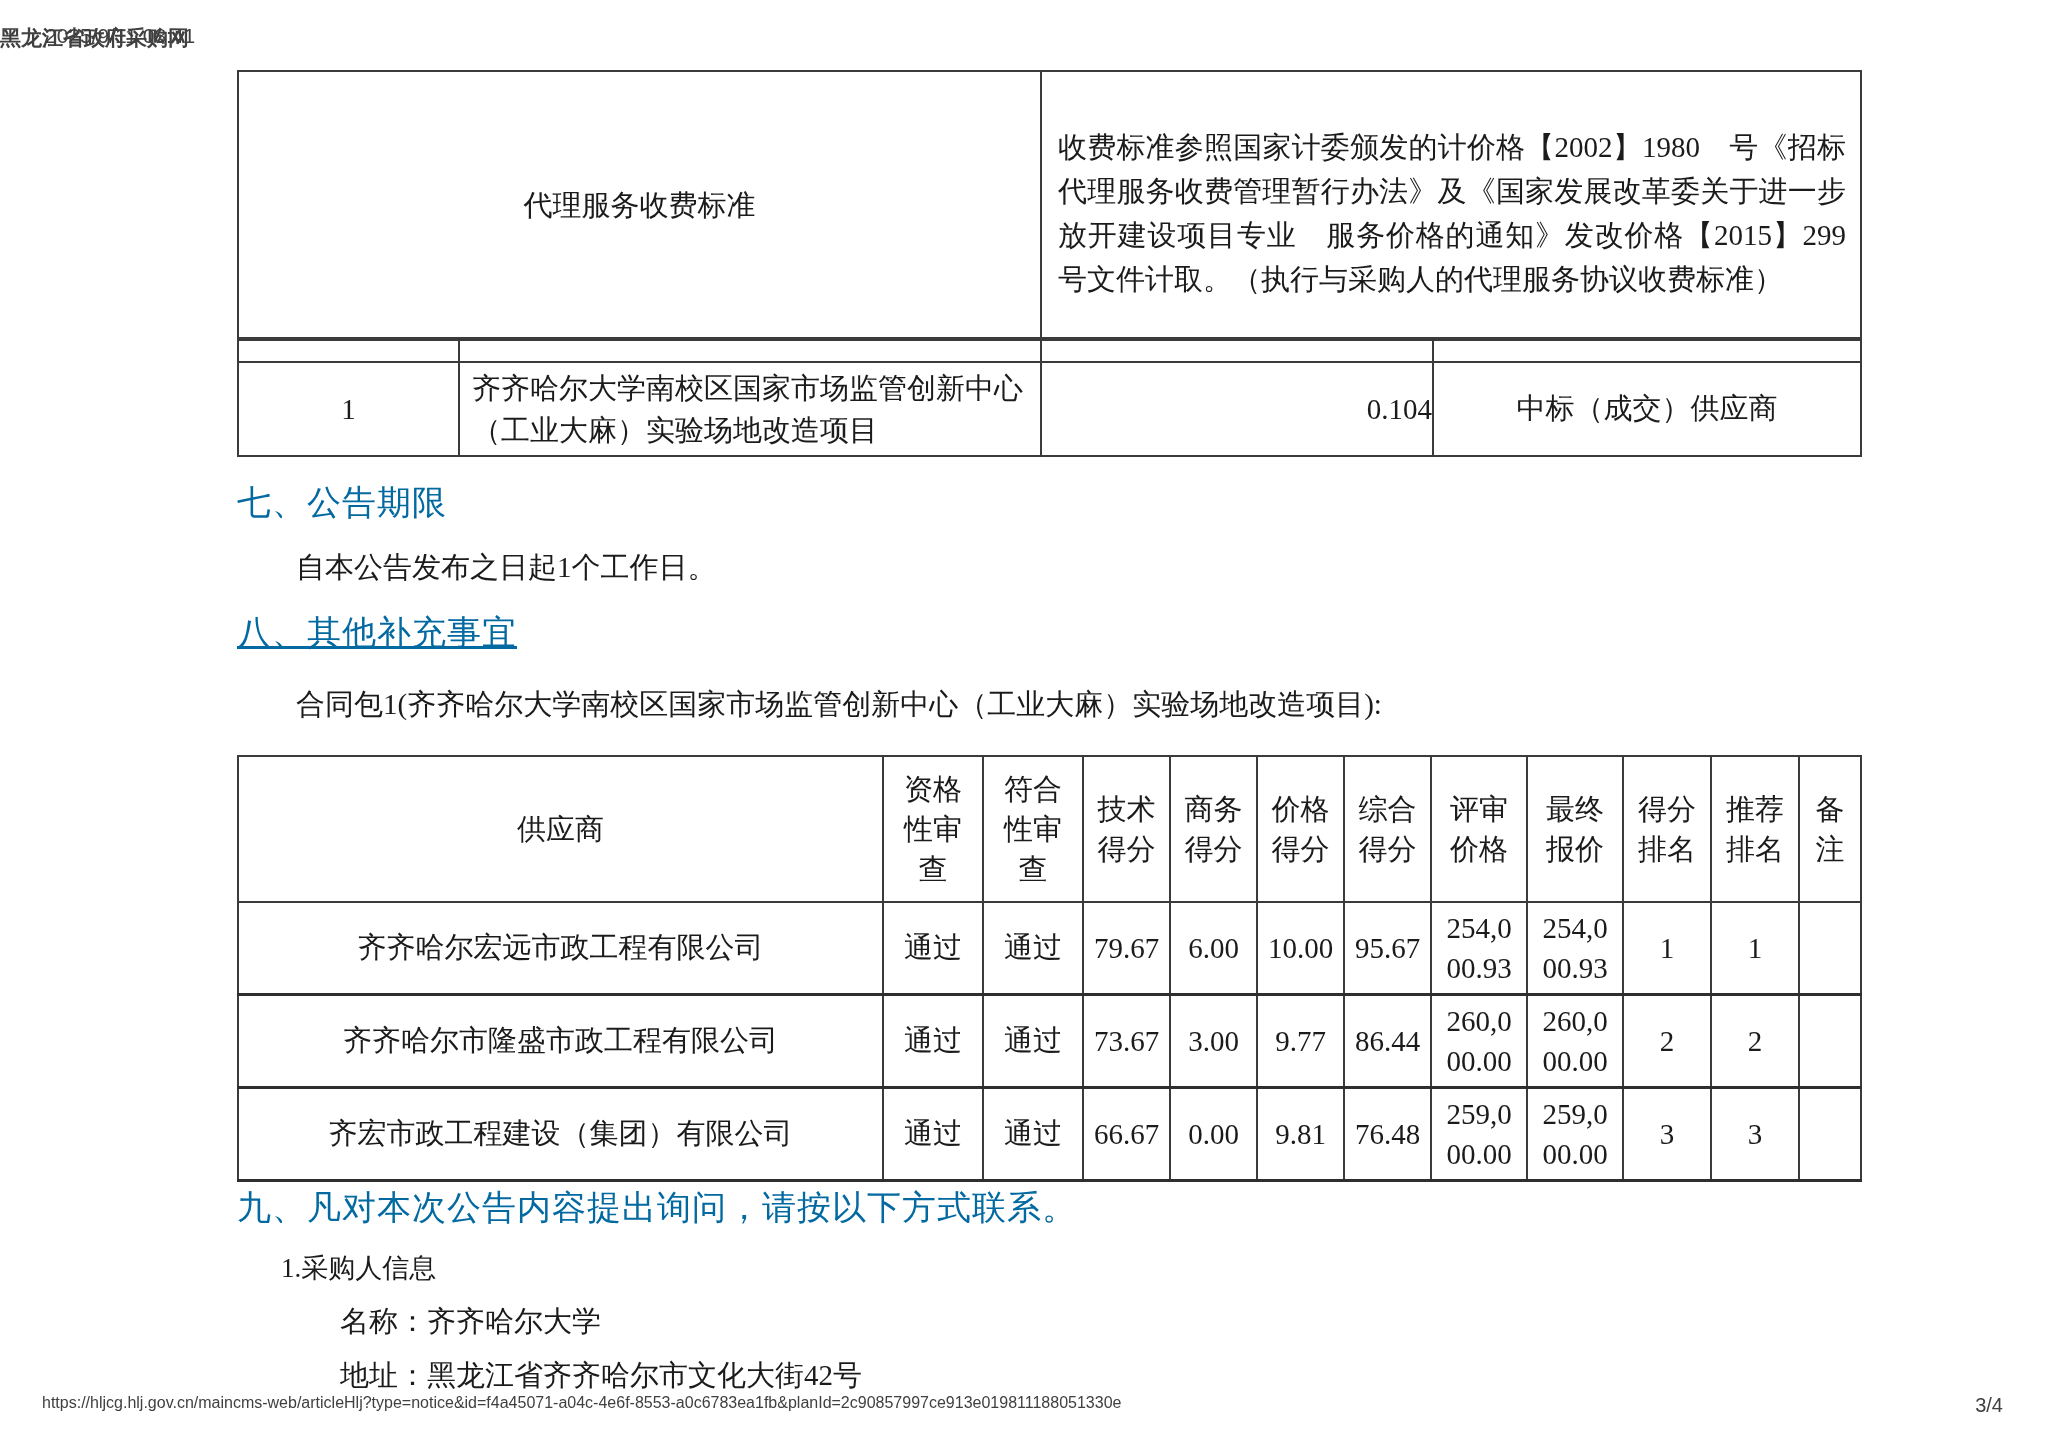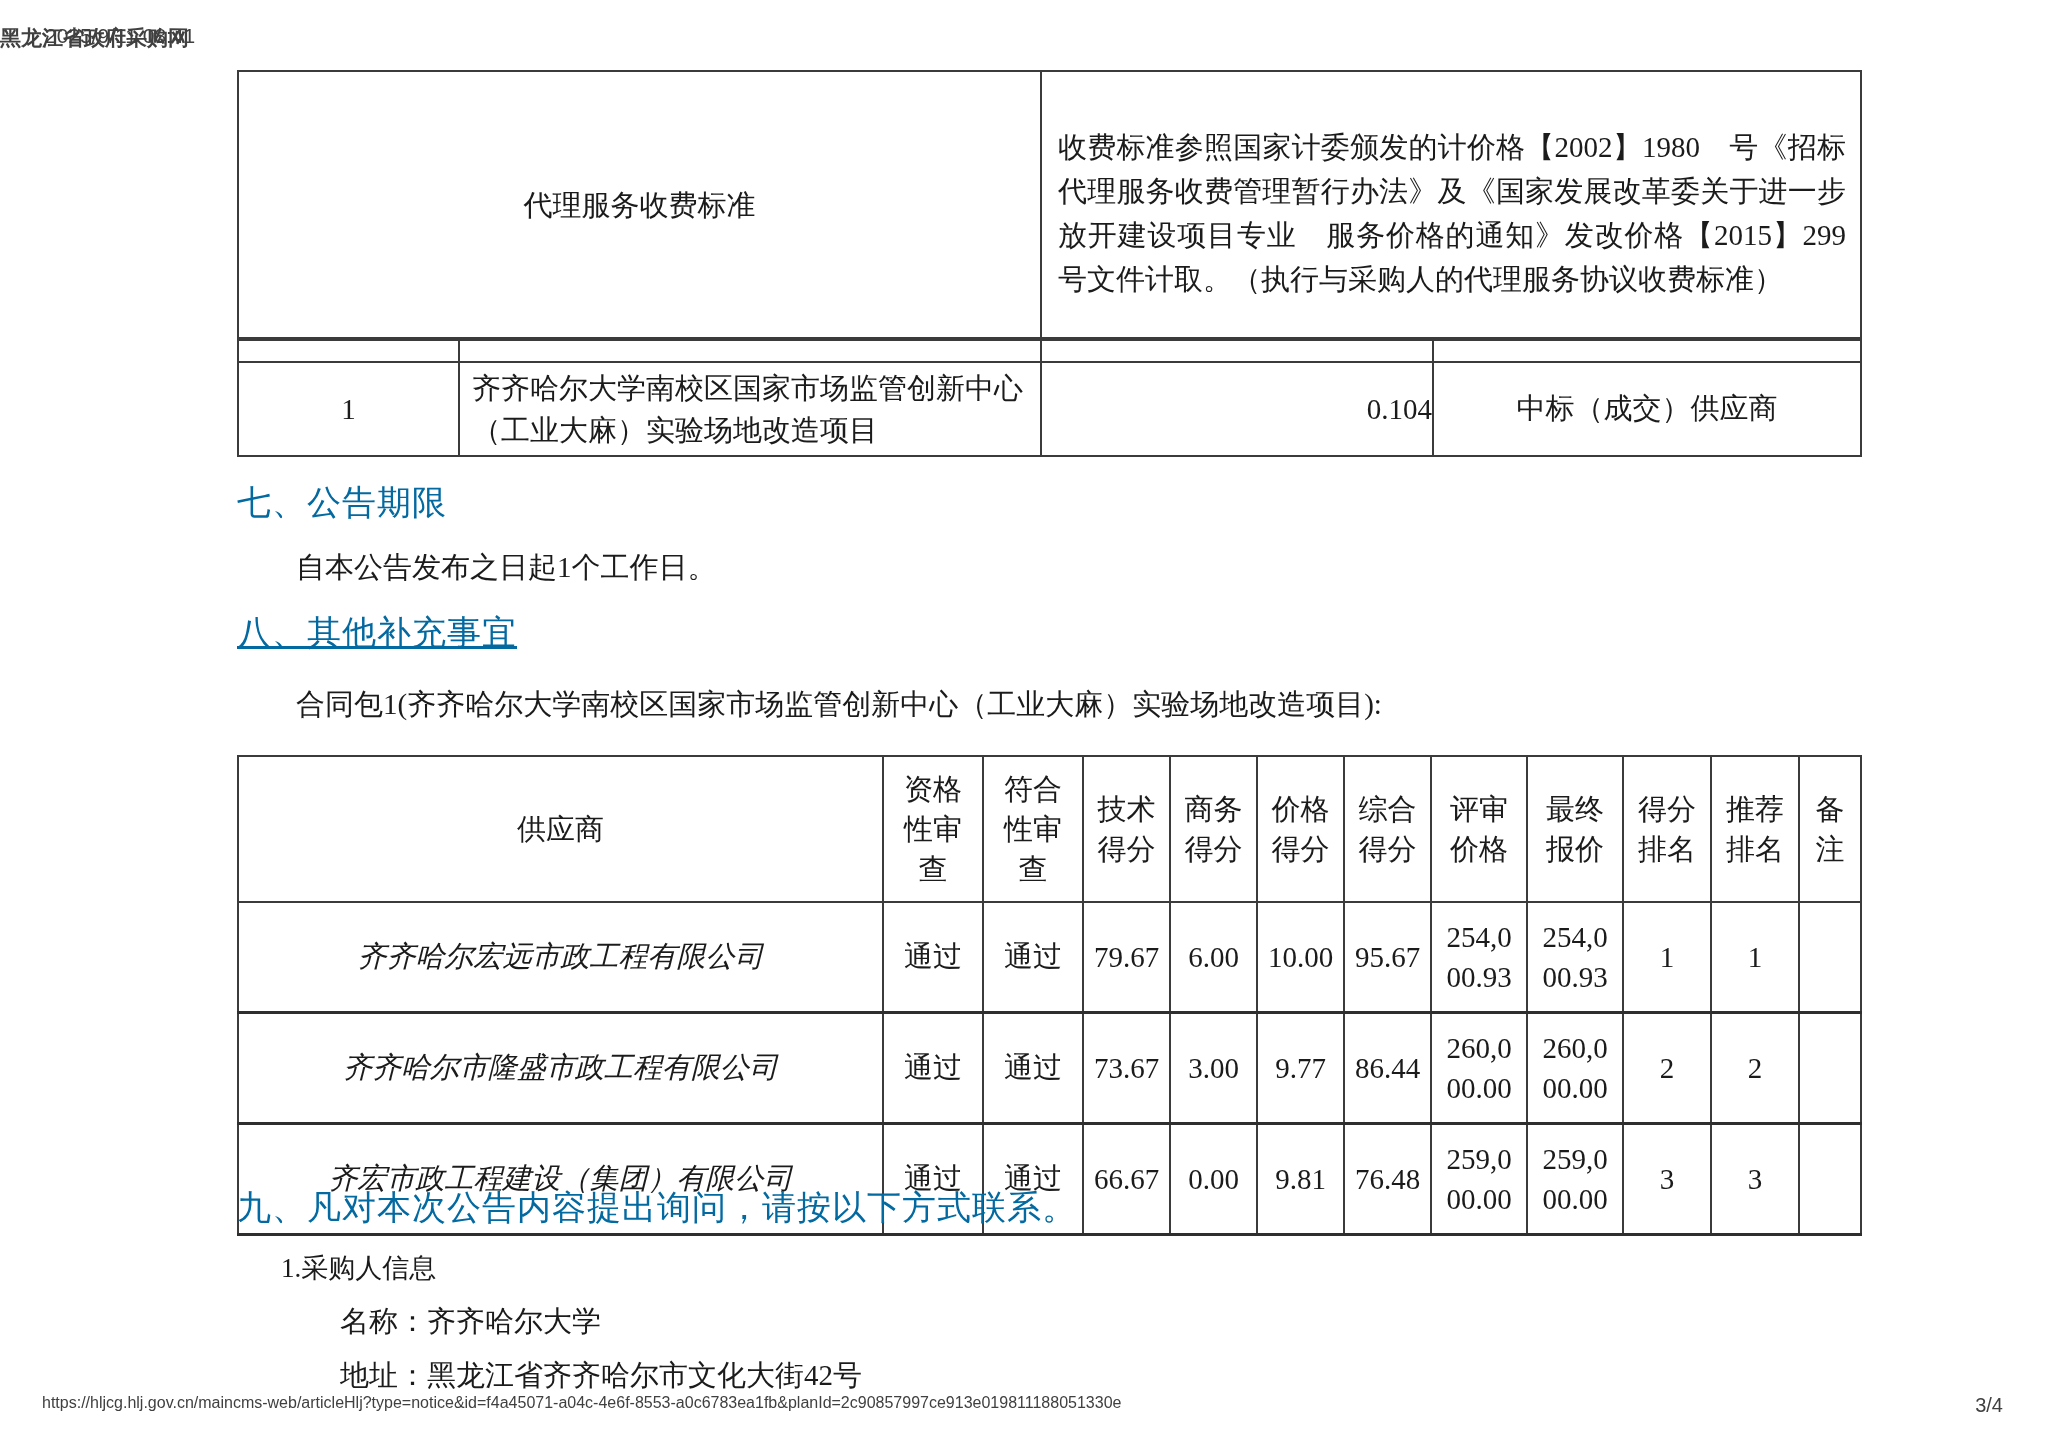--- a/index.html
+++ b/index.html
@@ -45,21 +45,21 @@
   #score-table { position:absolute; left:237px; top:755px; width:1623px; }
   #score-table th, #score-table td {
     border:2px solid #3b3b3b; font-size:29px; text-align:center; vertical-align:middle;
   }
   #score-table th { line-height:40px; font-weight:400; padding:12px 6px; height:94px; }
   th.hdr-narrow { padding:12px 15px; }
   th.hdr-note { padding:12px 6px; }
   #score-table td { height:82px; }
   #score-table tr.score-row td { border-bottom:3px solid #2e2e2e; }
   td.cell-price { word-break:break-all; line-height:40px; padding:0 13px; }
-  td.cell-supplier { padding:13px 10px;font-style:italic; }
+  td.cell-supplier { padding:4px 10px; }
 </style>
 </head>
 <body>
 
 <div class="page">
 
   <div id="print-timestamp" class="print-chrome">2025/9/11 08:41</div>
   <div id="print-title" class="print-chrome">黑龙江省政府采购网</div>
 
   <table id="fee-table">

